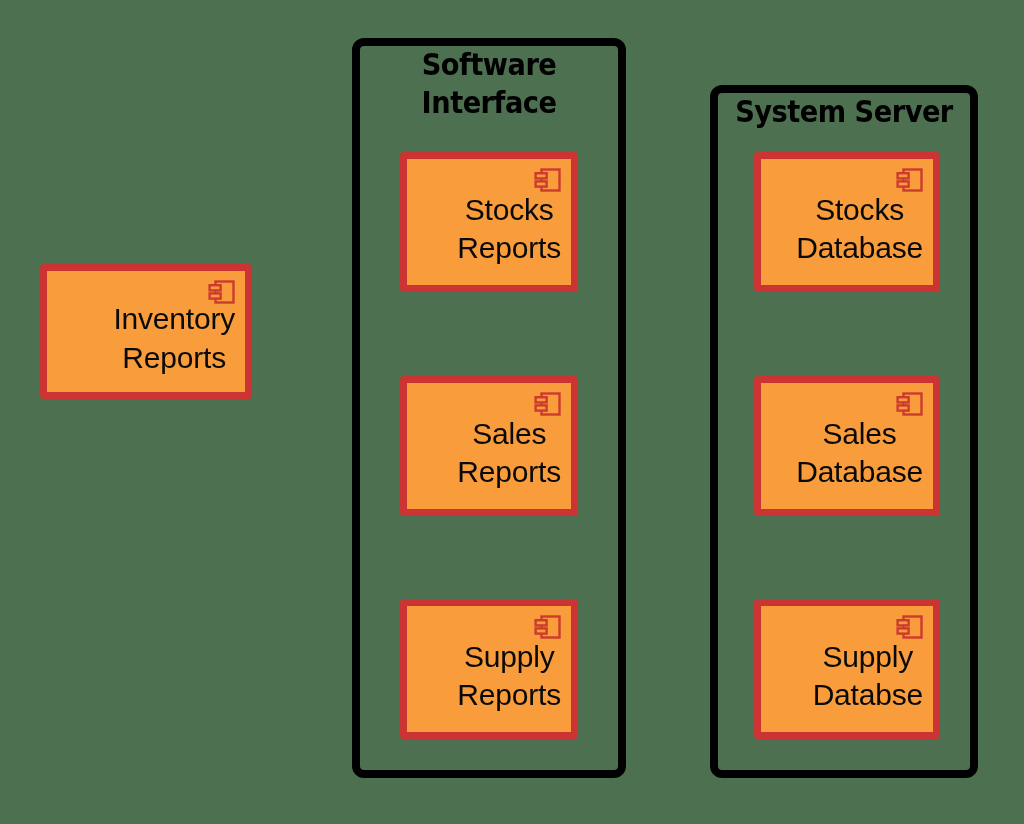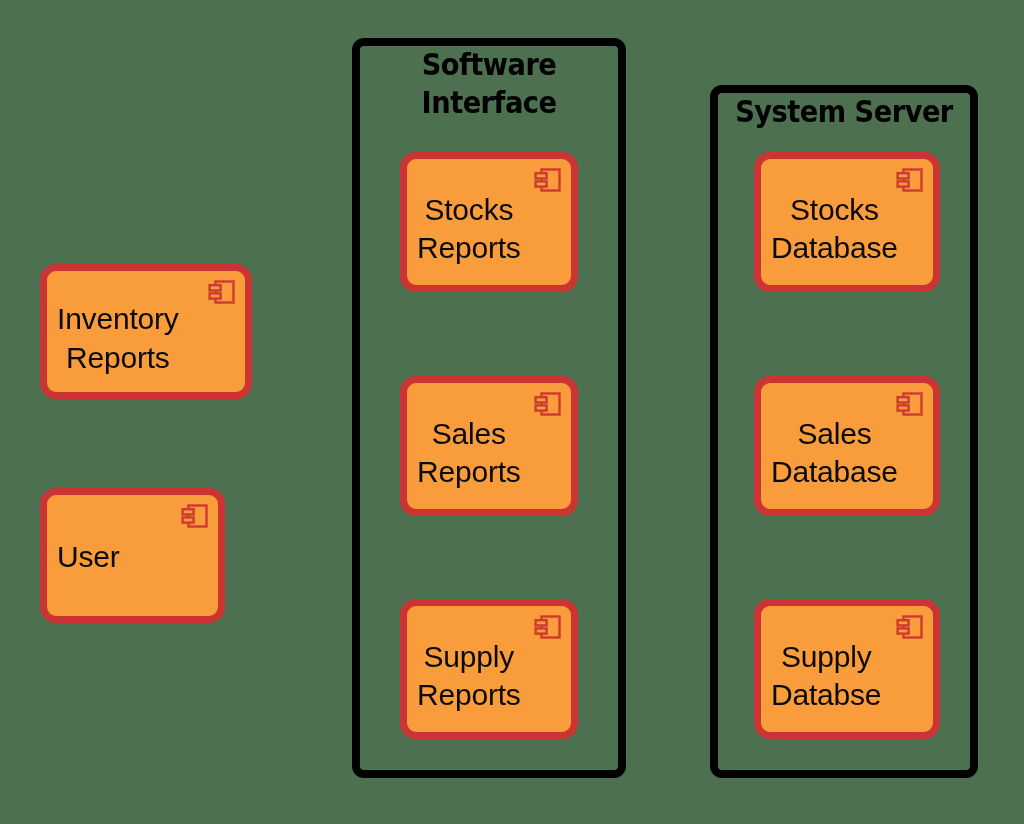--- a/index.html
+++ b/index.html
@@ -21,24 +21,24 @@
     width: 1024px;
     height: 824px;
   }
 
   
   .component {
     position: absolute;
     box-sizing: border-box;
     background: #f99c3b;
     border: 7px solid #cc3333;
-    border-radius: 16px;
+    border-radius: 4px;
     display: flex;
     align-items: center;
-    justify-content: flex-start;
+    justify-content: flex-end;
     padding: 6px 10px 6px 10px;
   }
   .component .label {
     color: #0a0a0a;
     font-size: 30px;
     line-height: 1.28;
     text-align: center;
     white-space: pre-line;
     letter-spacing: -0.2px;
     margin-top: 14px;
@@ -93,30 +93,20 @@
     <div class="component" style="left: 40px; top: 264px; width: 212px; height: 135px;">
       <span class="comp-icon">
         <svg viewBox="0 0 28 26" xmlns="http://www.w3.org/2000/svg">
           <rect x="7.5" y="2.5" width="18" height="21" fill="none" stroke="#cc3b2e" stroke-width="2.4"></rect>
           <rect x="1.6" y="6.2" width="11" height="5.2" fill="#f99c3b" stroke="#cc3b2e" stroke-width="2.4"></rect>
           <rect x="1.6" y="14.4" width="11" height="5.2" fill="#f99c3b" stroke="#cc3b2e" stroke-width="2.4"></rect>
         </svg>
       </span>
       <span class="label">Inventory
 Reports</span>
-    </div>
-    <div class="component single" style="left: 40px; top: 488px; width: 185px; height: 135px;">
-      <span class="comp-icon">
-        <svg viewBox="0 0 28 26" xmlns="http://www.w3.org/2000/svg">
-          <rect x="7.5" y="2.5" width="18" height="21" fill="none" stroke="#cc3b2e" stroke-width="2.4"></rect>
-          <rect x="1.6" y="6.2" width="11" height="5.2" fill="#f99c3b" stroke="#cc3b2e" stroke-width="2.4"></rect>
-          <rect x="1.6" y="14.4" width="11" height="5.2" fill="#f99c3b" stroke="#cc3b2e" stroke-width="2.4"></rect>
-        </svg>
-      </span>
-      <span class="label">User</span>
     </div>
     <div class="container-box" style="left: 352px; top: 38px; width: 274px; height: 740px;"></div>
     <div class="container-title" style="left: 352px; width: 274px; top: 46px; position: absolute;">Software
 Interface</div>
     <div class="component" style="left: 400px; top: 152px; width: 178px; height: 140px;">
       <span class="comp-icon">
         <svg viewBox="0 0 28 26" xmlns="http://www.w3.org/2000/svg">
           <rect x="7.5" y="2.5" width="18" height="21" fill="none" stroke="#cc3b2e" stroke-width="2.4"></rect>
           <rect x="1.6" y="6.2" width="11" height="5.2" fill="#f99c3b" stroke="#cc3b2e" stroke-width="2.4"></rect>
           <rect x="1.6" y="14.4" width="11" height="5.2" fill="#f99c3b" stroke="#cc3b2e" stroke-width="2.4"></rect>

